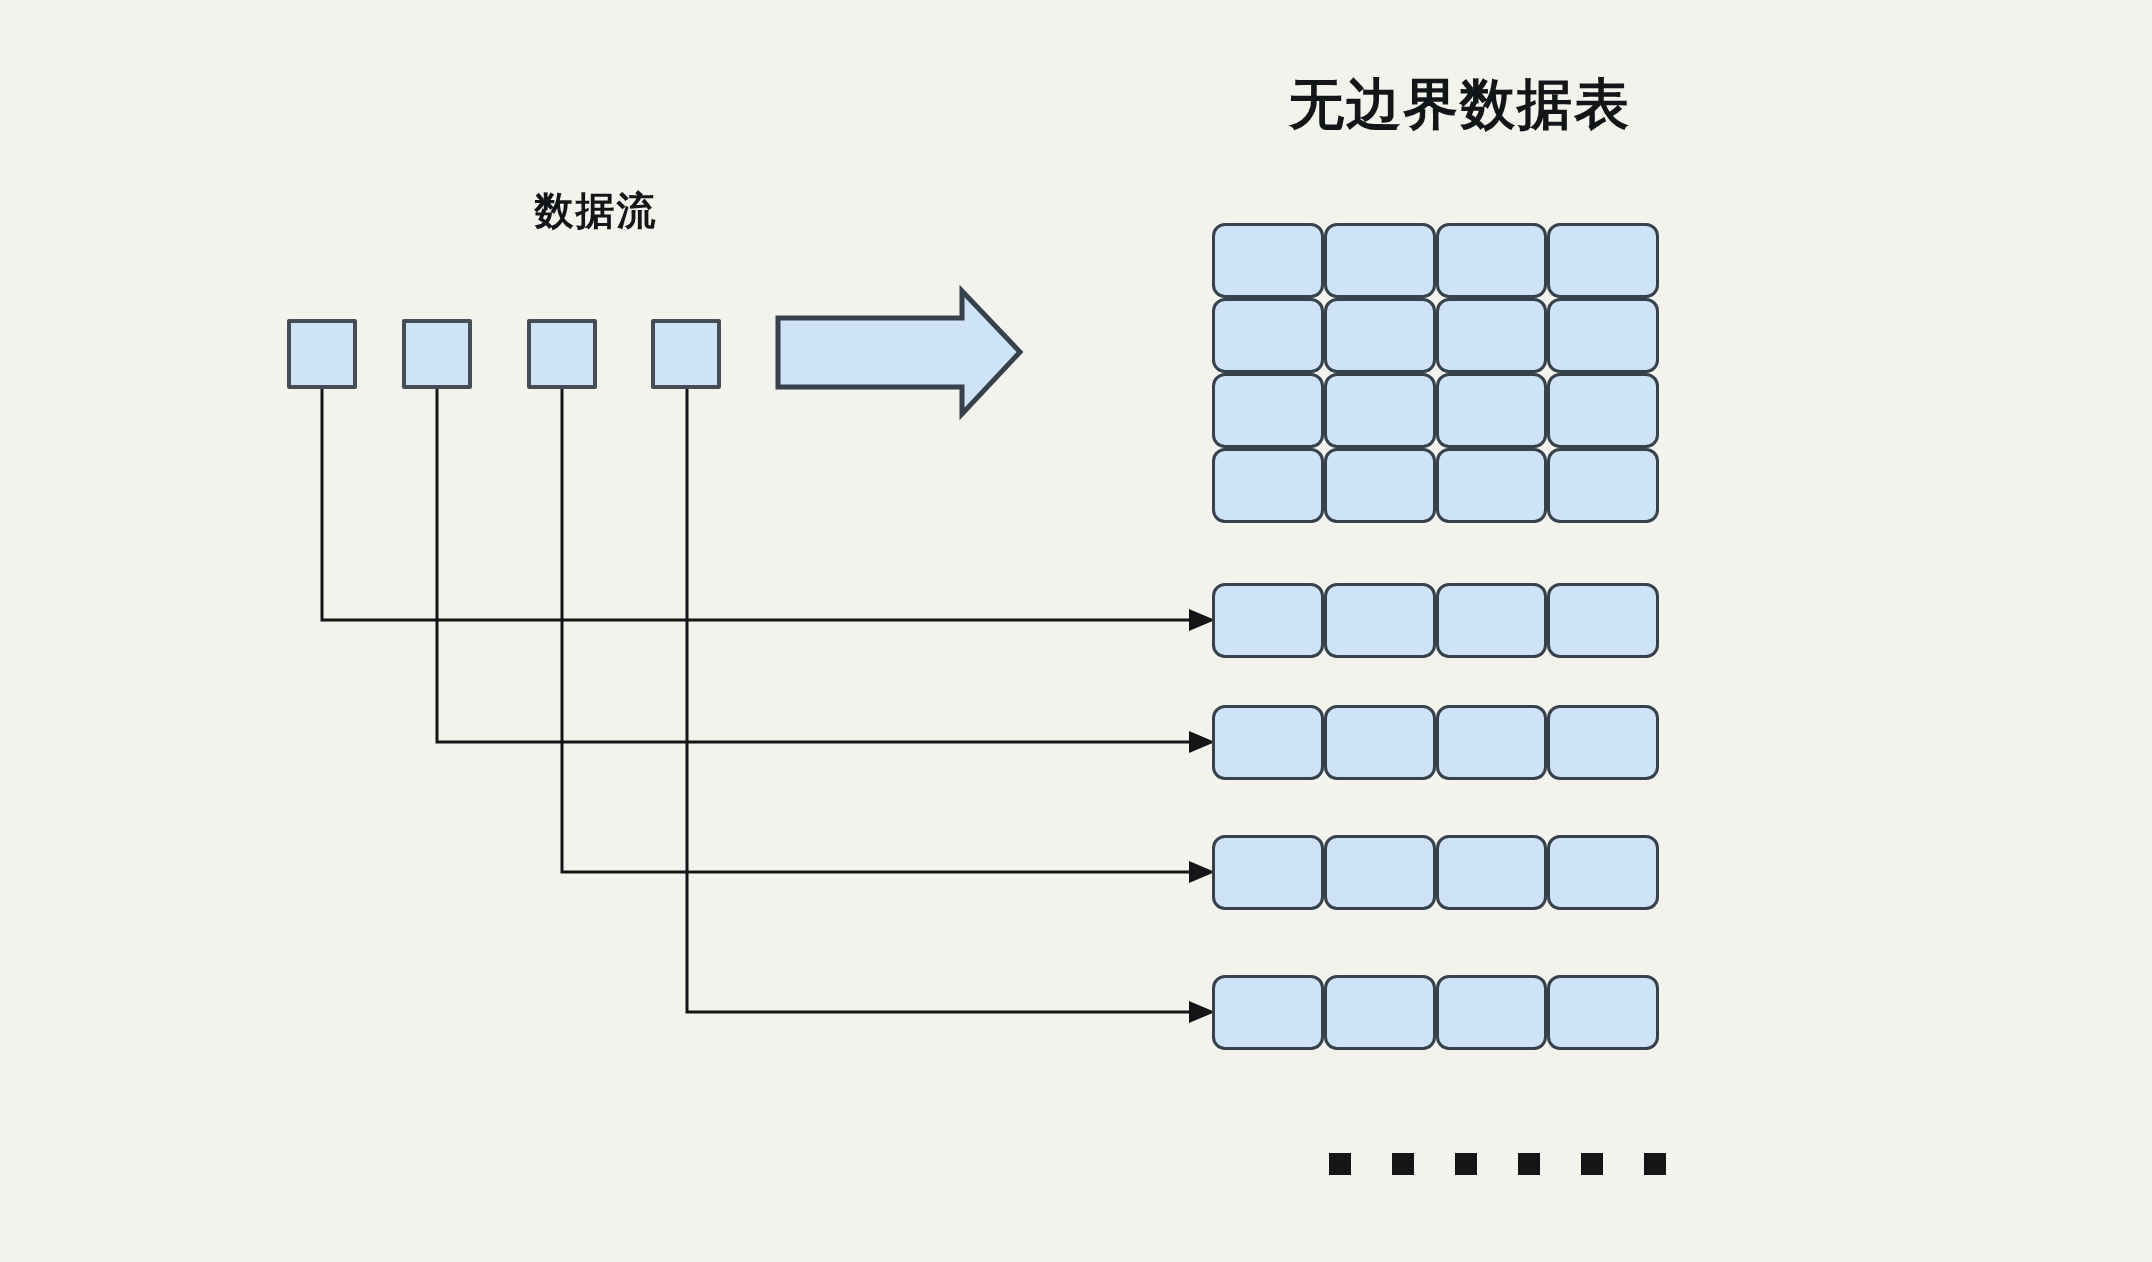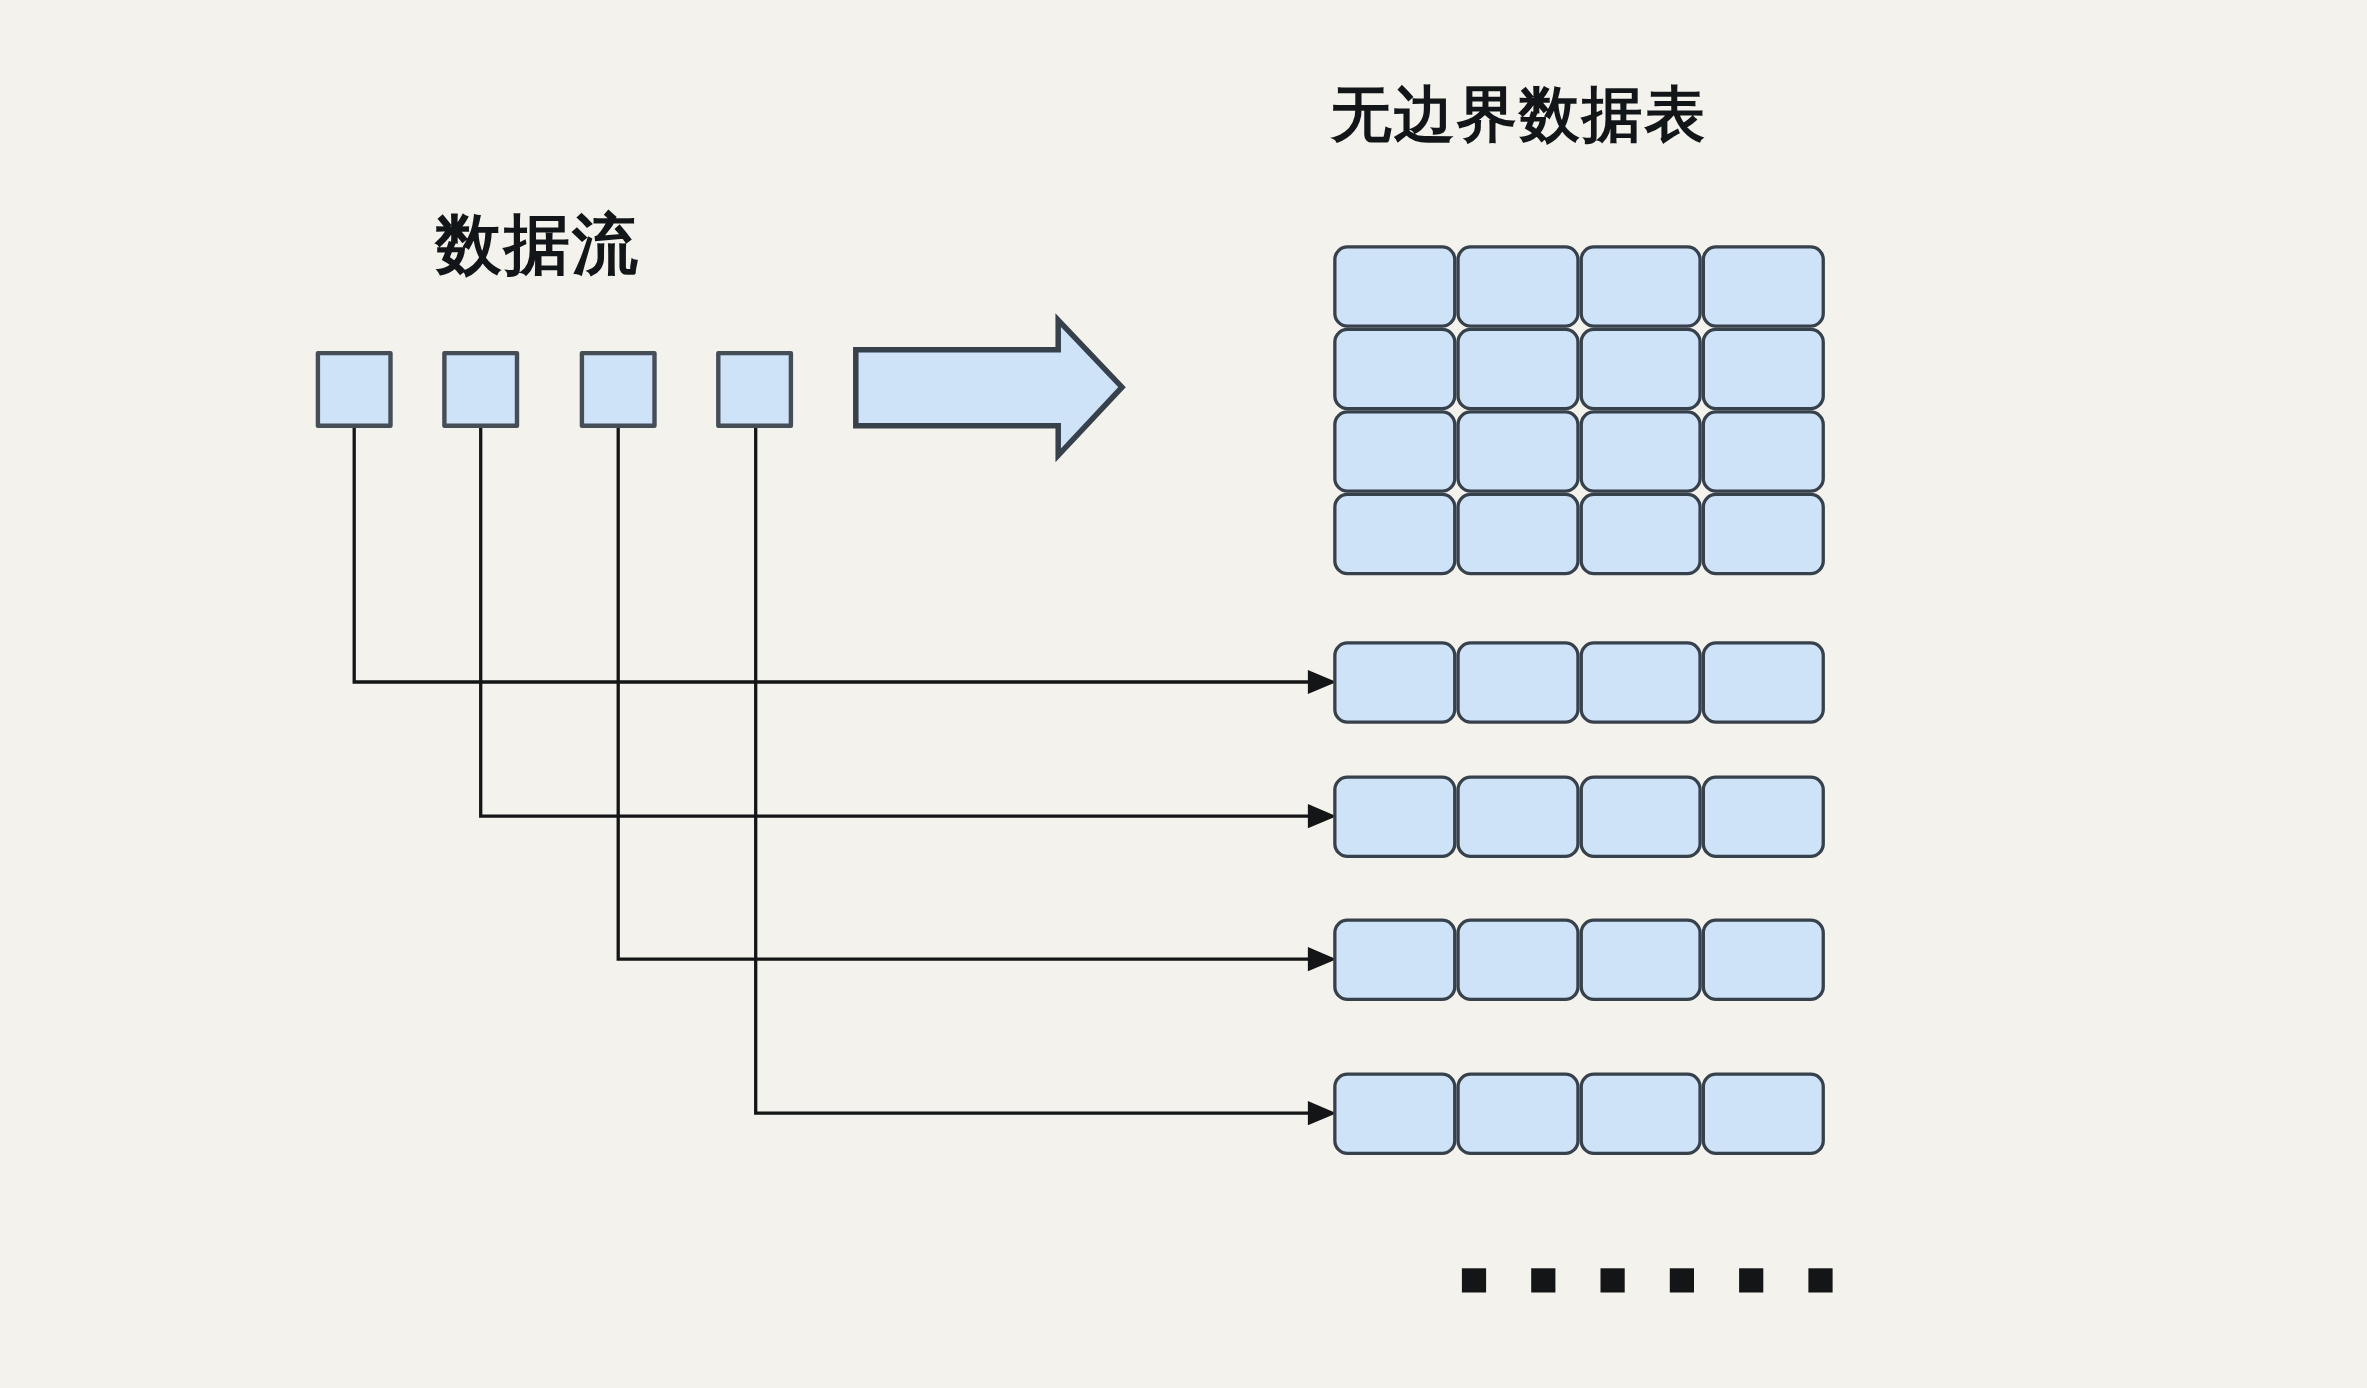--- a/index.html
+++ b/index.html
@@ -14,27 +14,28 @@
   html,body{width:2152px;height:1262px;}
   body{
     position:relative;
     background:var(--background);
     font-family:"Liberation Sans","DejaVu Sans",sans-serif;
     color:var(--text);
     overflow:hidden;
   }
   .title{
     position:absolute;
+    text-align:center;
     font-weight:700;
     color:var(--text);
     letter-spacing:2px;
     line-height:1.1;
     white-space:nowrap;
   }
-  .stream-title{left:396px;top:190px;width:400px;font-size:60px;}
+  .stream-title{left:396px;top:190px;width:400px;font-size:39px;}
   .table-title{left:1210px;top:74px;width:500px;font-size:55px;}
 
   
   .stream{position:absolute;left:287px;top:319px;width:434px;height:70px;}
   .sq{
     position:absolute;top:0;width:70px;height:70px;
     background:var(--shape-fill);
     border:4px solid var(--stream-square-border);
     border-radius:2px;
   }

